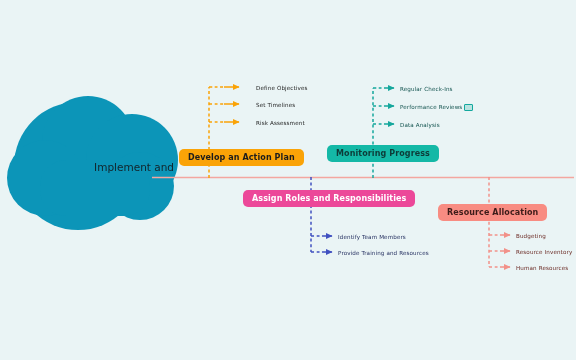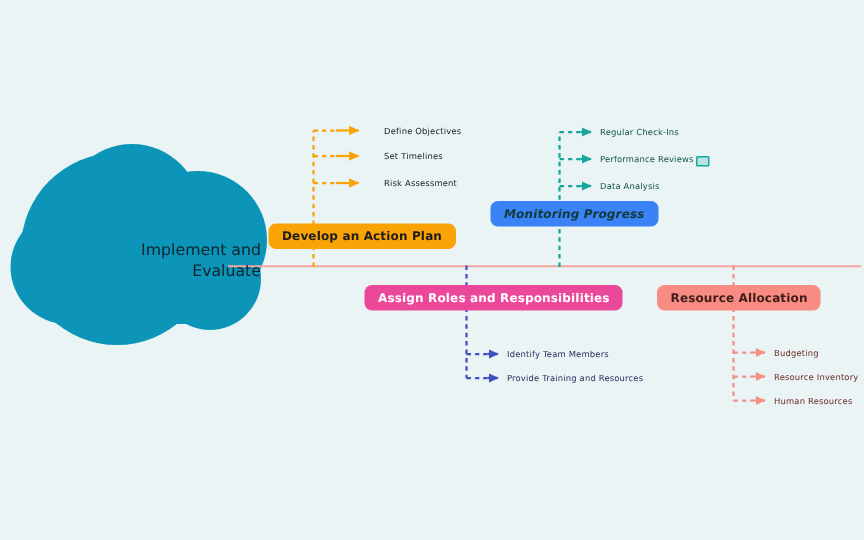--- a/index.html
+++ b/index.html
@@ -141,30 +141,29 @@
     </g>
     <g stroke="#f29189" stroke-width="1.5" fill="none">
       <path d="M503,235 L510,235" marker-end="url(#ah-pink)"></path>
       <path d="M503,251 L510,251" marker-end="url(#ah-pink)"></path>
       <path d="M503,267 L510,267" marker-end="url(#ah-pink)"></path>
     </g>
   </svg>
 
   <div class="cloud-label">
     <div>Implement and</div>
-    <div>Evaluate</div>
   </div>
 
   <div class="node" style="left:179px; top:149px; background:#faa307; color:#1c1c1c;">Develop an Action Plan</div>
 
-  <div class="node" style="left:327px; top:134px; background:#3b82f6; color:#0d3b38;font-style:italic;">Monitoring Progress</div>
+  <div class="node" style="left:327px; top:145px; background:#14b8a6; color:#0d3b38;">Monitoring Progress</div>
 
   <div class="node" style="left:243px; top:190px; background:#ec4899; color:#ffffff;">Assign Roles and Responsibilities</div>
 
-  <div class="node" style="left:438px; top:190px; background:#f88c82; color:#3d1c19;">Resource Allocation</div>
+  <div class="node" style="left:438px; top:204px; background:#f88c82; color:#3d1c19;">Resource Allocation</div>
 
   <div class="leaf" style="left:256px; top:84px; color:#1c1c1c;">Define Objectives</div>
   <div class="leaf" style="left:256px; top:101px; color:#1c1c1c;">Set Timelines</div>
   <div class="leaf" style="left:256px; top:119px; color:#1c1c1c;">Risk Assessment</div>
 
   <div class="leaf" style="left:400px; top:85px; color:#11524e;">Regular Check-Ins</div>
   <div class="leaf" style="left:400px; top:103px; color:#11524e;">Performance Reviews</div>
   <div class="collapse-mark" style="left:464px; top:104px;"></div>
   <div class="leaf" style="left:400px; top:121px; color:#11524e;">Data Analysis</div>
 

